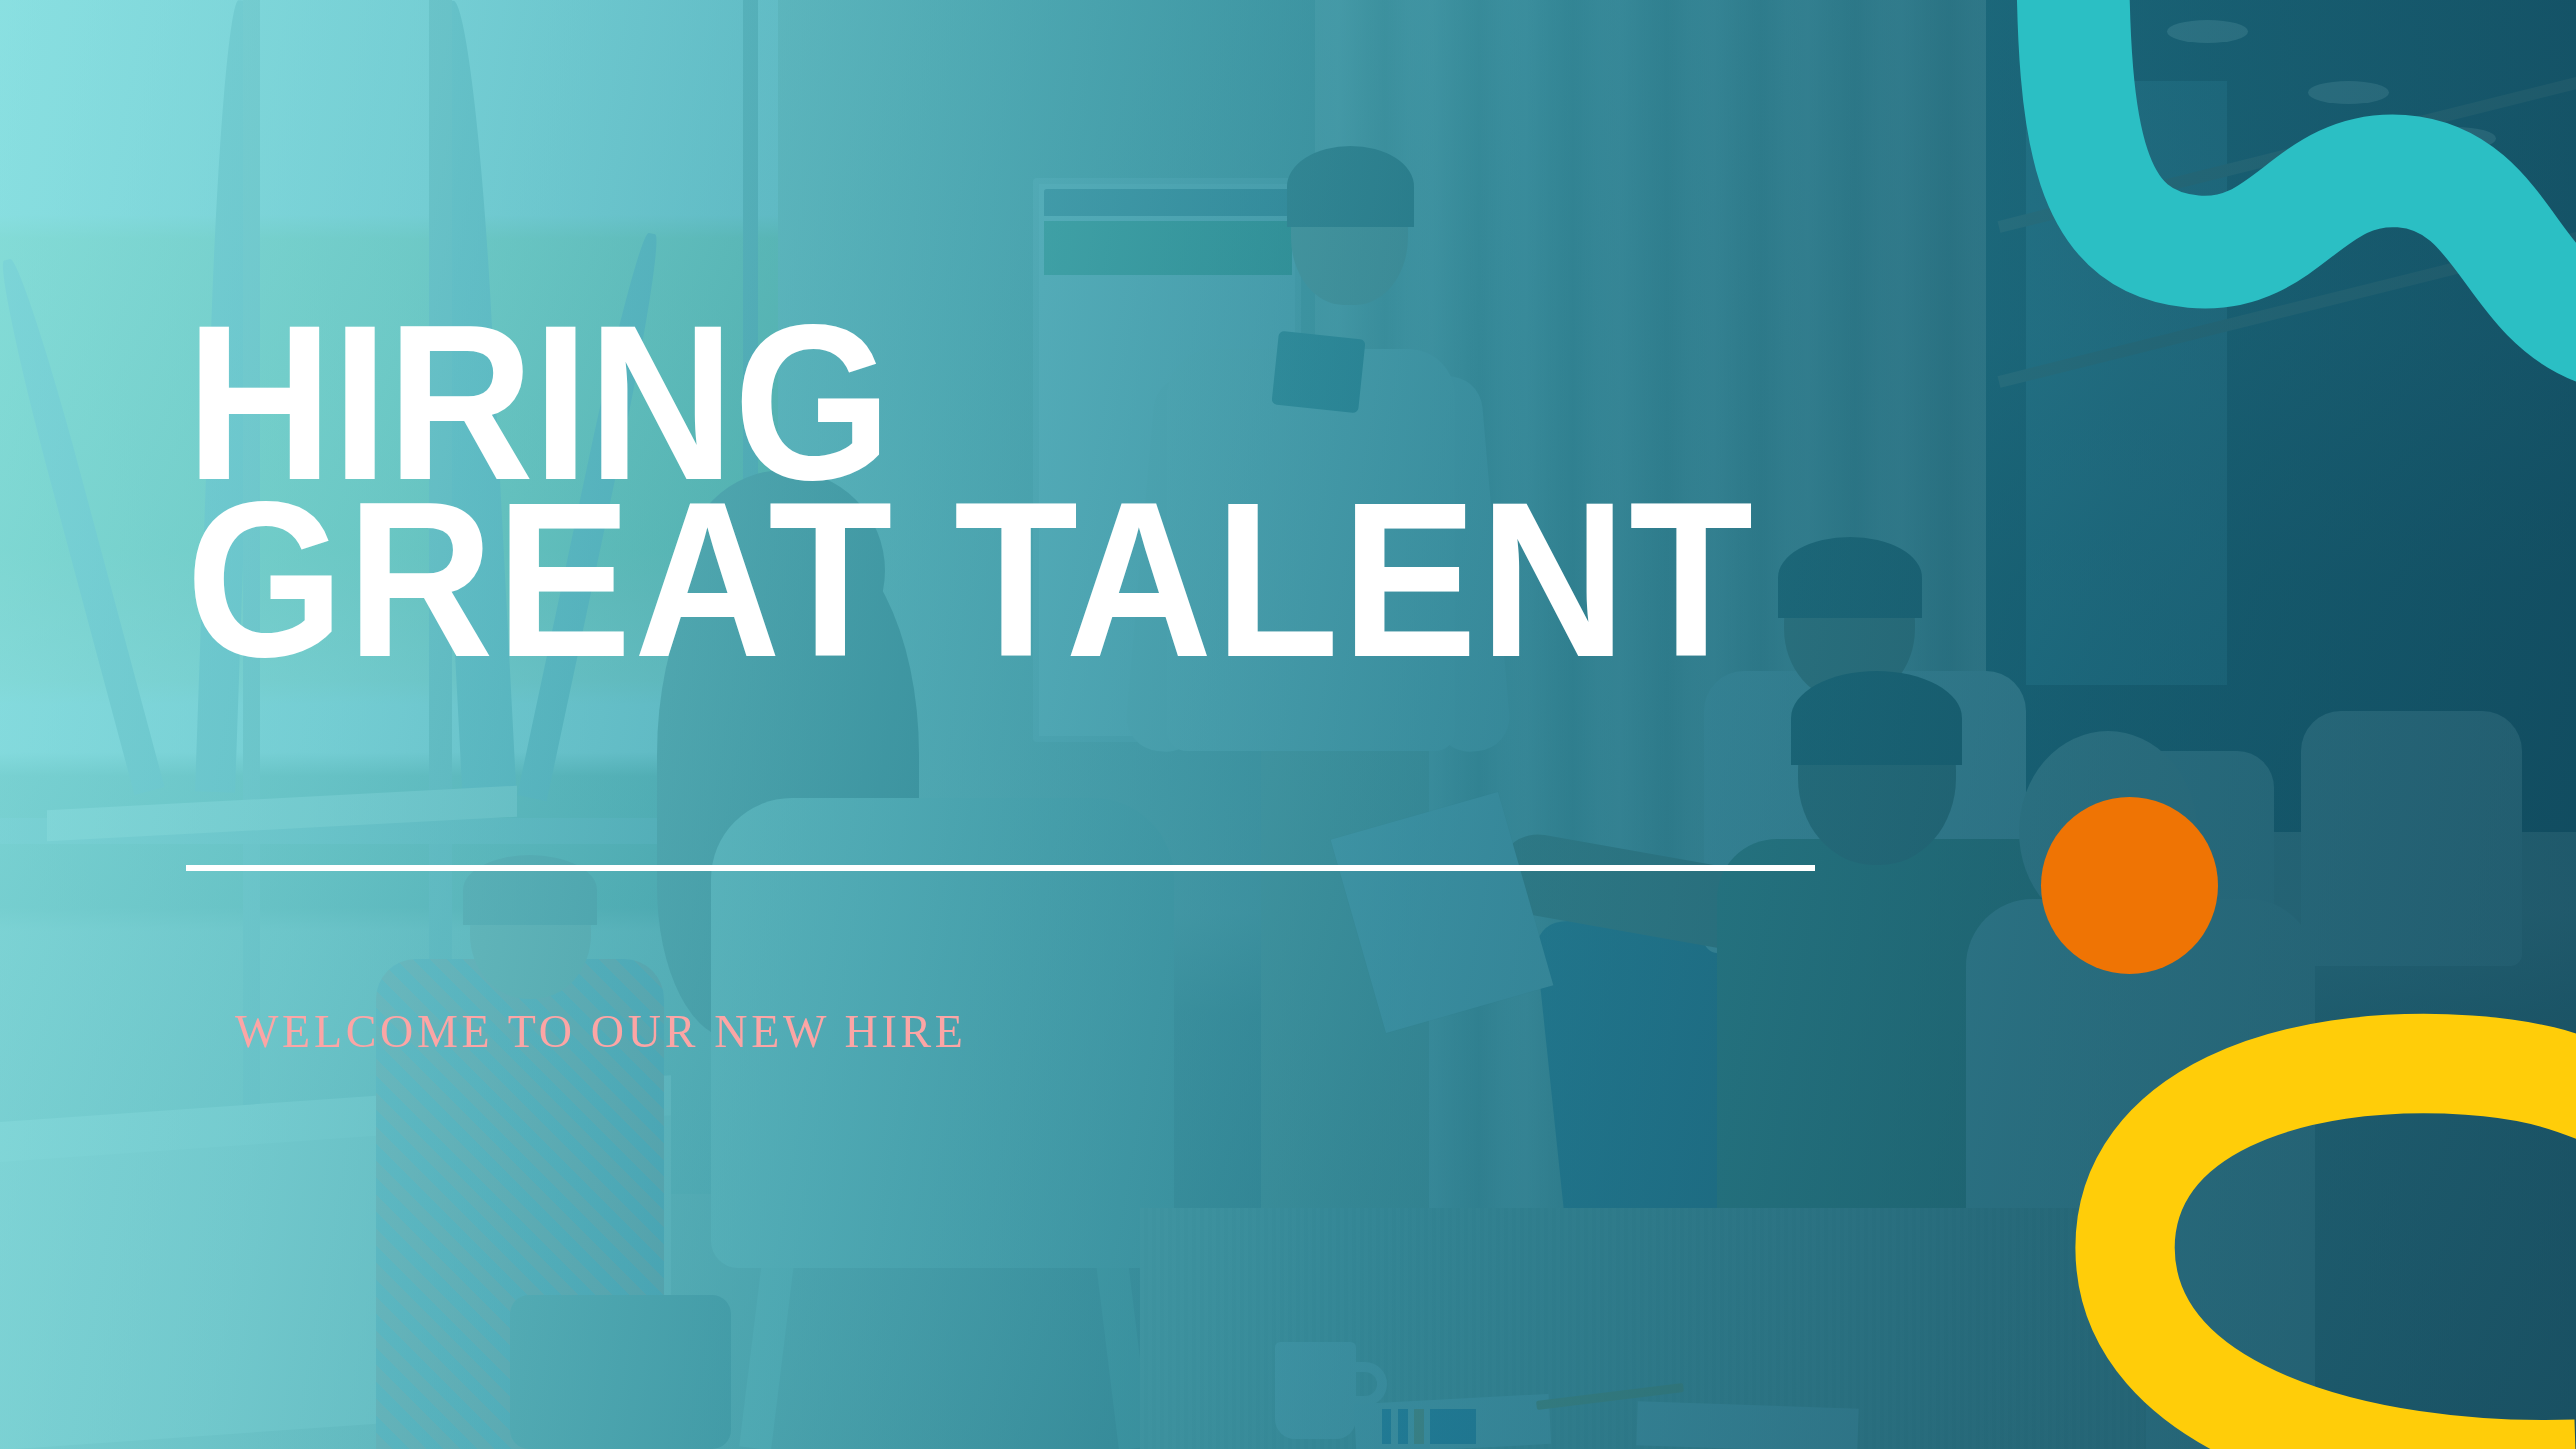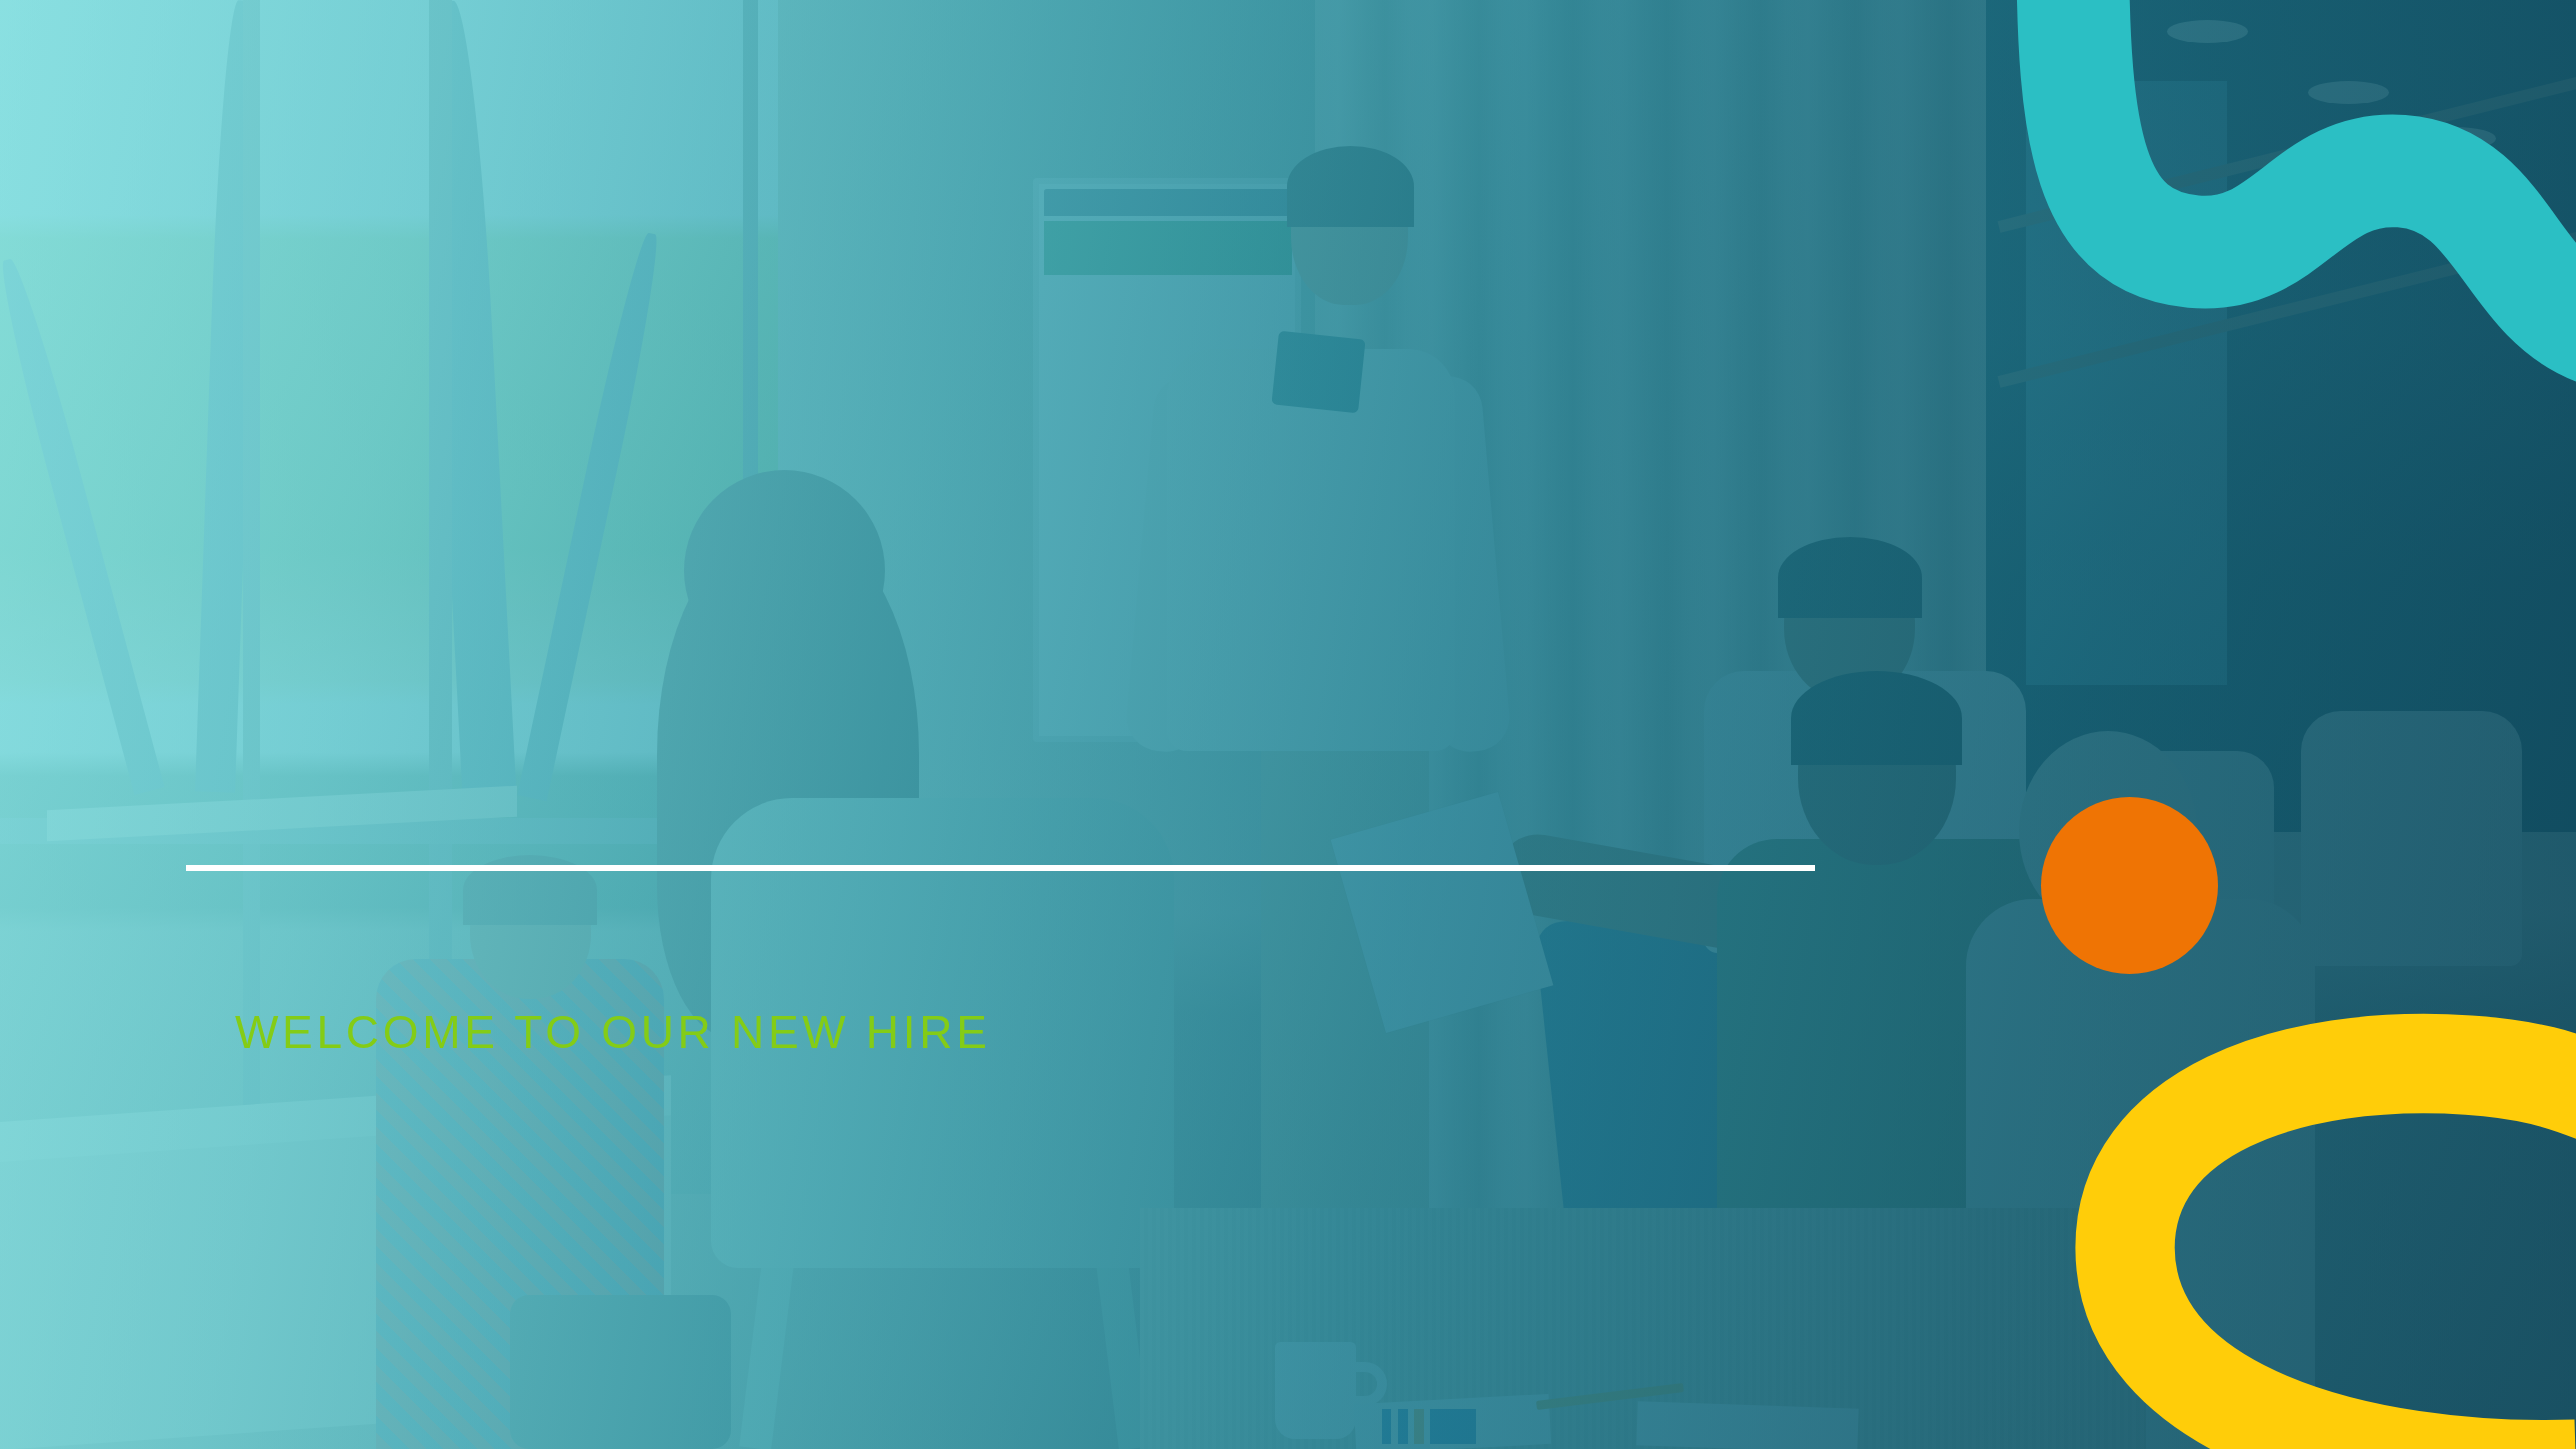--- a/index.html
+++ b/index.html
@@ -317,27 +317,27 @@
     white-space:nowrap;
   }
   #headline-line2 { letter-spacing:2.7px; }
 
   #divider {
     position:absolute; left:186px; top:865px;
     width:1629px; height:6px; background:#ffffff;
   }
   #subtitle {
     position:absolute; left:235px; top:1005px;
-    color:#84cc16;
+    color:#fca5a5;
     font-size:46px;
     font-weight:normal;
     letter-spacing:3.7px;
     text-transform:uppercase;
     white-space:nowrap;
-    font-family:Liberation Sans, sans-serif;
+    font-family:Liberation Serif, serif;
   }
 </style>
 </head>
 <body>
 
 <div id="banner">
 
   <div class="photo">
     <div class="ph-room"></div>
 
@@ -428,19 +428,23 @@
 
   <svg id="shape-arc" viewBox="0 0 760 700" preserveAspectRatio="none">
     <path d="M 760 690
              C 430 700, 88 600, 88 360
              C 88 160, 330 70, 600 88
              C 690 94, 740 110, 790 130" fill="none" stroke="#FFCD09" stroke-width="148" stroke-linecap="butt"></path>
   </svg>
 
   <div id="shape-dot" style="background:#EF7404;"></div>
 
+  <div id="content">
+    <div class="headline" id="headline-line1">HIRING</div>
+    <div class="headline" id="headline-line2">GREAT TALENT</div>
+  </div>
 
   <div id="divider"></div>
 
   <div id="subtitle">WELCOME TO OUR NEW HIRE</div>
 
 </div>
 
 
 </body></html>

